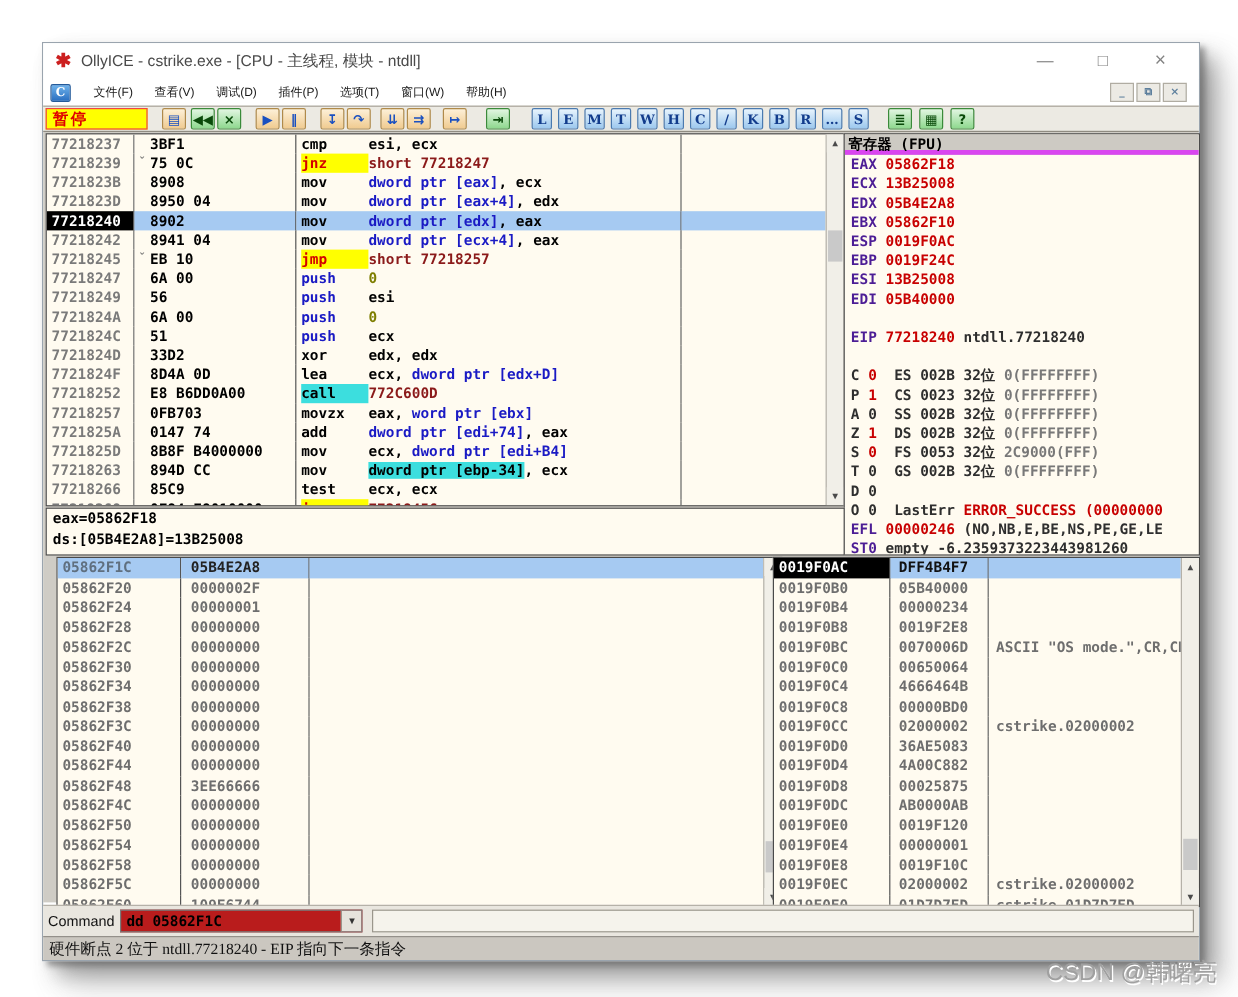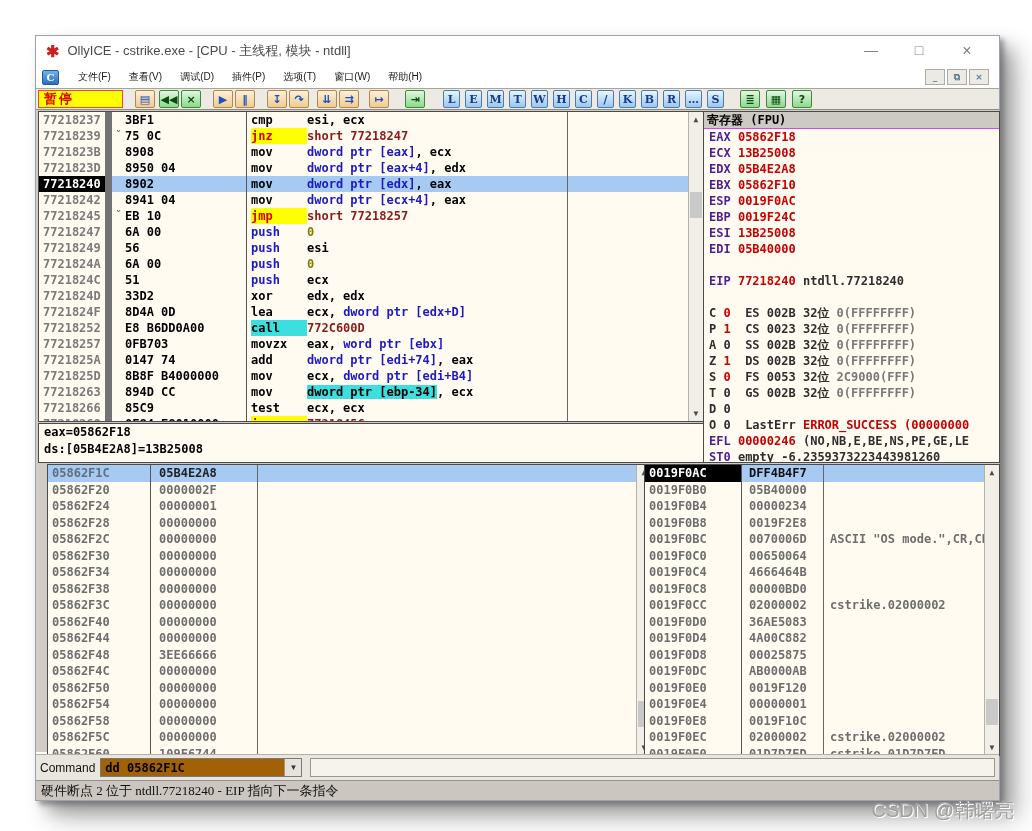--- a/index.html
+++ b/index.html
@@ -49,21 +49,21 @@
   .rightbtns { display:flex; margin-left:14px; gap:4px; }
 
   
   .mono { font:bold 12px "DejaVu Sans Mono", monospace; }
   .pane { position:absolute; background:#fffbf0; border:1px solid #4a4a4a; overflow:hidden; }
   .client-bg { position:absolute; left:0; top:74px; right:0; bottom:48px; background:#cfccc5; }
 
   
   .pane.disasm { left:2px; top:75px; width:666px; height:311px; }
   .drow { display:flex; height:16px; line-height:16px; white-space:pre; }
-  .c-addr { width:73px; padding-left:4px; color:#7a7a7a; border-right:7px solid #737373; flex:none; }
+  .c-addr { width:73px; padding-left:4px; color:#7a7a7a; border-right:1px solid #737373; flex:none; }
   .c-hex  { width:135px; border-right:1px solid #555; flex:none; display:flex; }
   .c-gut  { width:13px; color:#707070; text-align:center; flex:none; font-size:10px; }
   .c-inst { width:321px; border-right:1px solid #666; flex:none; padding-left:4px; }
   .c-mn   { display:inline-block; width:56px; }
   .c-com  { flex:1; }
   .drow.sel .c-hex, .drow.sel .c-inst, .drow.sel .c-com { background:#a6caf2; }
   .sel-addr { background:#000 !important; color:#fff !important; }
   .mn-jump { color:#d40000; background:#ffff00; }
   .mn-call { color:#000; background:#3cdede; }
   .mn-stack { color:#1a1ac4; }
@@ -74,21 +74,21 @@
 
   
   .vscroll { position:absolute; top:0; right:0; width:15px; bottom:0; background:#f1efe8; border-left:1px solid #b5b1a8; }
   .sb-arrow { position:absolute; left:0; width:14px; height:15px; color:#4a4a4a; font-size:8px;
               display:flex; align-items:center; justify-content:center; background:#f1efe8; }
   .sb-up { top:0; } .sb-down { bottom:0; }
   .sb-thumb { position:absolute; left:1px; width:12px; height:26px; background:#c9c9c9; }
 
   
   .pane.regs { left:667px; top:75px; width:297px; height:352px; }
-  .regs-header { height:17px; background:#cdcac3; border-bottom:1px solid #d946ef;
+  .regs-header { height:17px; background:#cdcac3; border-bottom:4px solid #d946ef;
                  color:#000; padding-left:3px; line-height:16px; }
   .rline { height:16px; line-height:16px; white-space:pre; padding-left:5px; }
   .rname { color:#4c1d95;text-align:center; }
   .rval { color:#c80000; }
   .rk { color:#2e2e2e; } .rg { color:#787878; } .rr { color:#c80000; }
   .gap-top { }
 
   
   .pane.info { left:2px; top:387px; width:666px; height:40px; }
   .iline { height:17px; line-height:17px; padding-left:5px; color:#000; white-space:pre; }
@@ -109,21 +109,21 @@
   .s-addr { width:97px; padding-left:4px; color:#6e6e6e; border-right:1px solid #555; flex:none; }
   .s-val  { width:82px; padding-left:7px; color:#6e6e6e; border-right:1px solid #666; flex:none; }
   .s-com  { flex:1; padding-left:6px; color:#6e6e6e; }
   .srow.sel .s-addr { background:#000; color:#fff; }
   .srow.sel .s-val, .srow.sel .s-com { background:#a6caf2; color:#111; }
 
   
   .cmdbar { position:absolute; left:0; right:0; top:718px; height:26px; background:#e9e6df;
             display:flex; align-items:center; padding:0 4px; border-top:1px solid #b5b1a8; }
   .cmd-label { font-size:12px; color:#111; margin-right:5px; }
-  .combo { width:202px; height:19px; background:#a16207; border:1px solid #7a7a7a; display:flex; align-items:center; }
+  .combo { width:202px; height:19px; background:#b91c1c; border:1px solid #7a7a7a; display:flex; align-items:center; }
   .combo input { flex:1; border:none; outline:none; background:transparent;
                  font:bold 12px "DejaVu Sans Mono",monospace; color:#000; padding-left:4px; width:170px; }
   .combo-btn { width:17px; height:17px; background:#e6e3dc; border-left:1px solid #9a968c;
                color:#333; font-size:8px; display:flex; align-items:center; justify-content:center; }
   .cmd-panel { flex:1; height:19px; margin-left:8px; background:#f5f3ec; border:1px solid #9a968c; }
 
   
   .statusbar { position:absolute; left:0; right:0; top:744px; height:20px; background:#cbc7c0;
                border-top:1px solid #94908a; display:flex; align-items:center; padding-left:5px;
                font:13px "Liberation Serif", serif; color:#111; }

